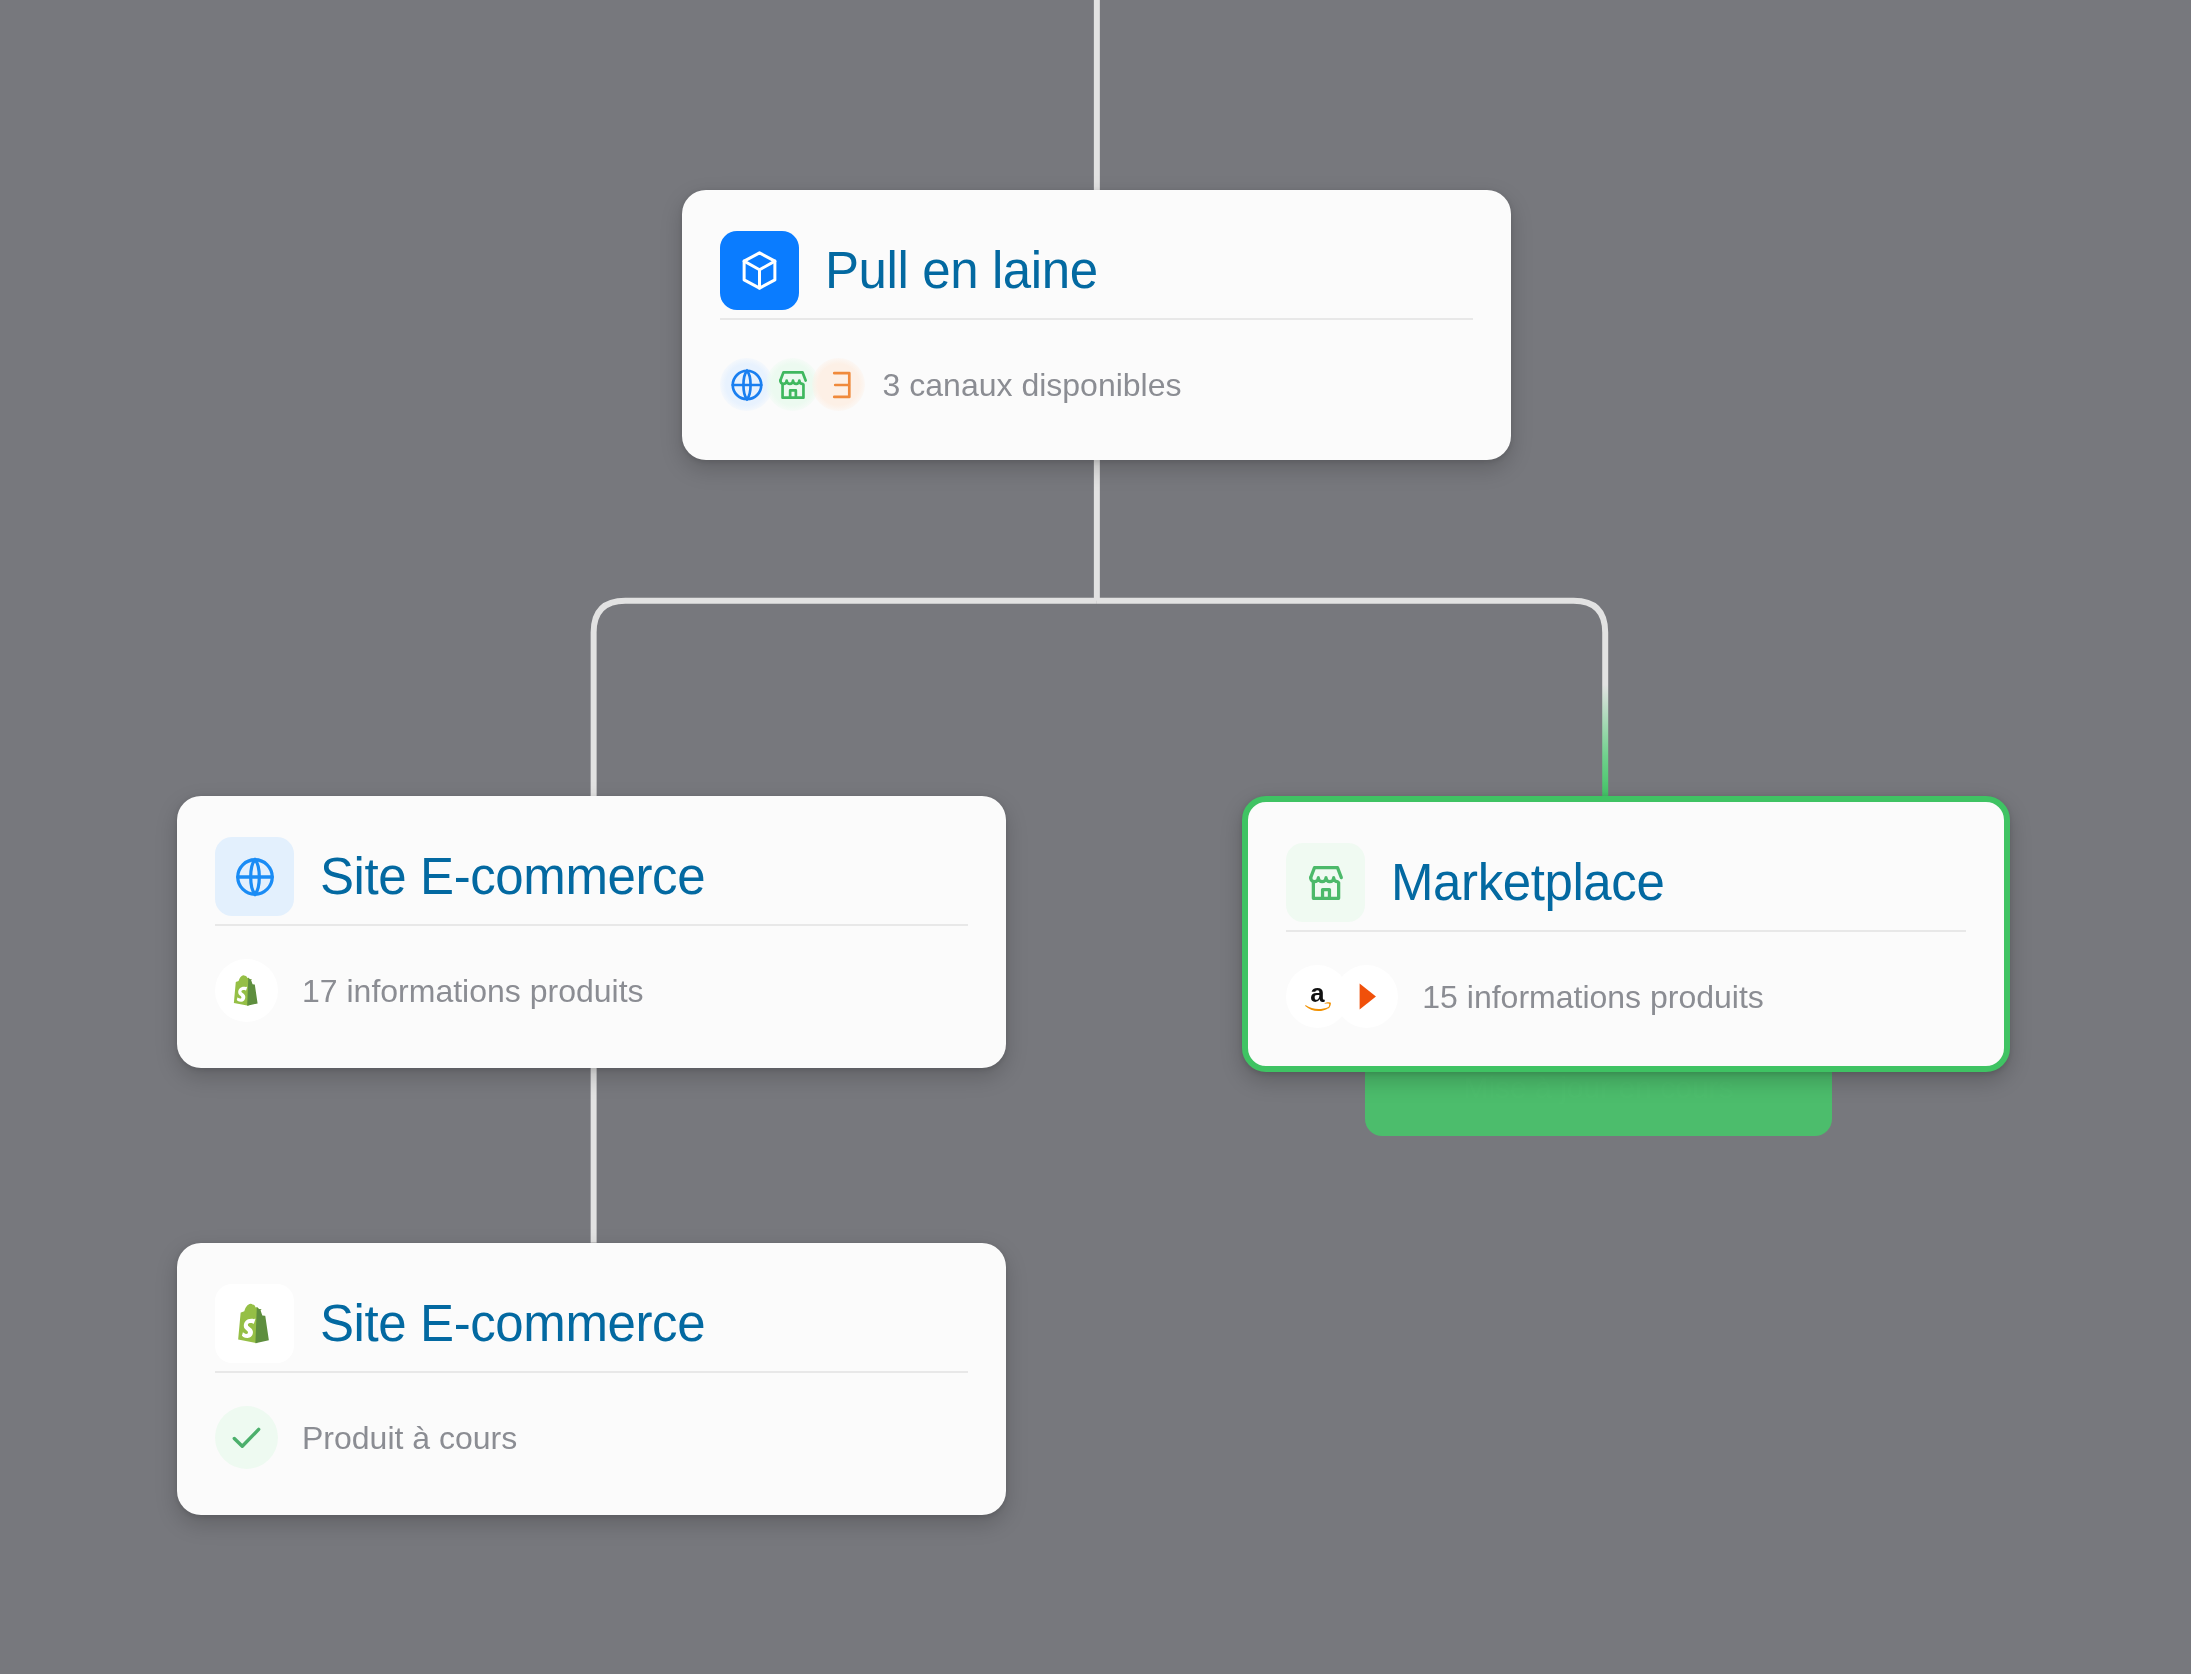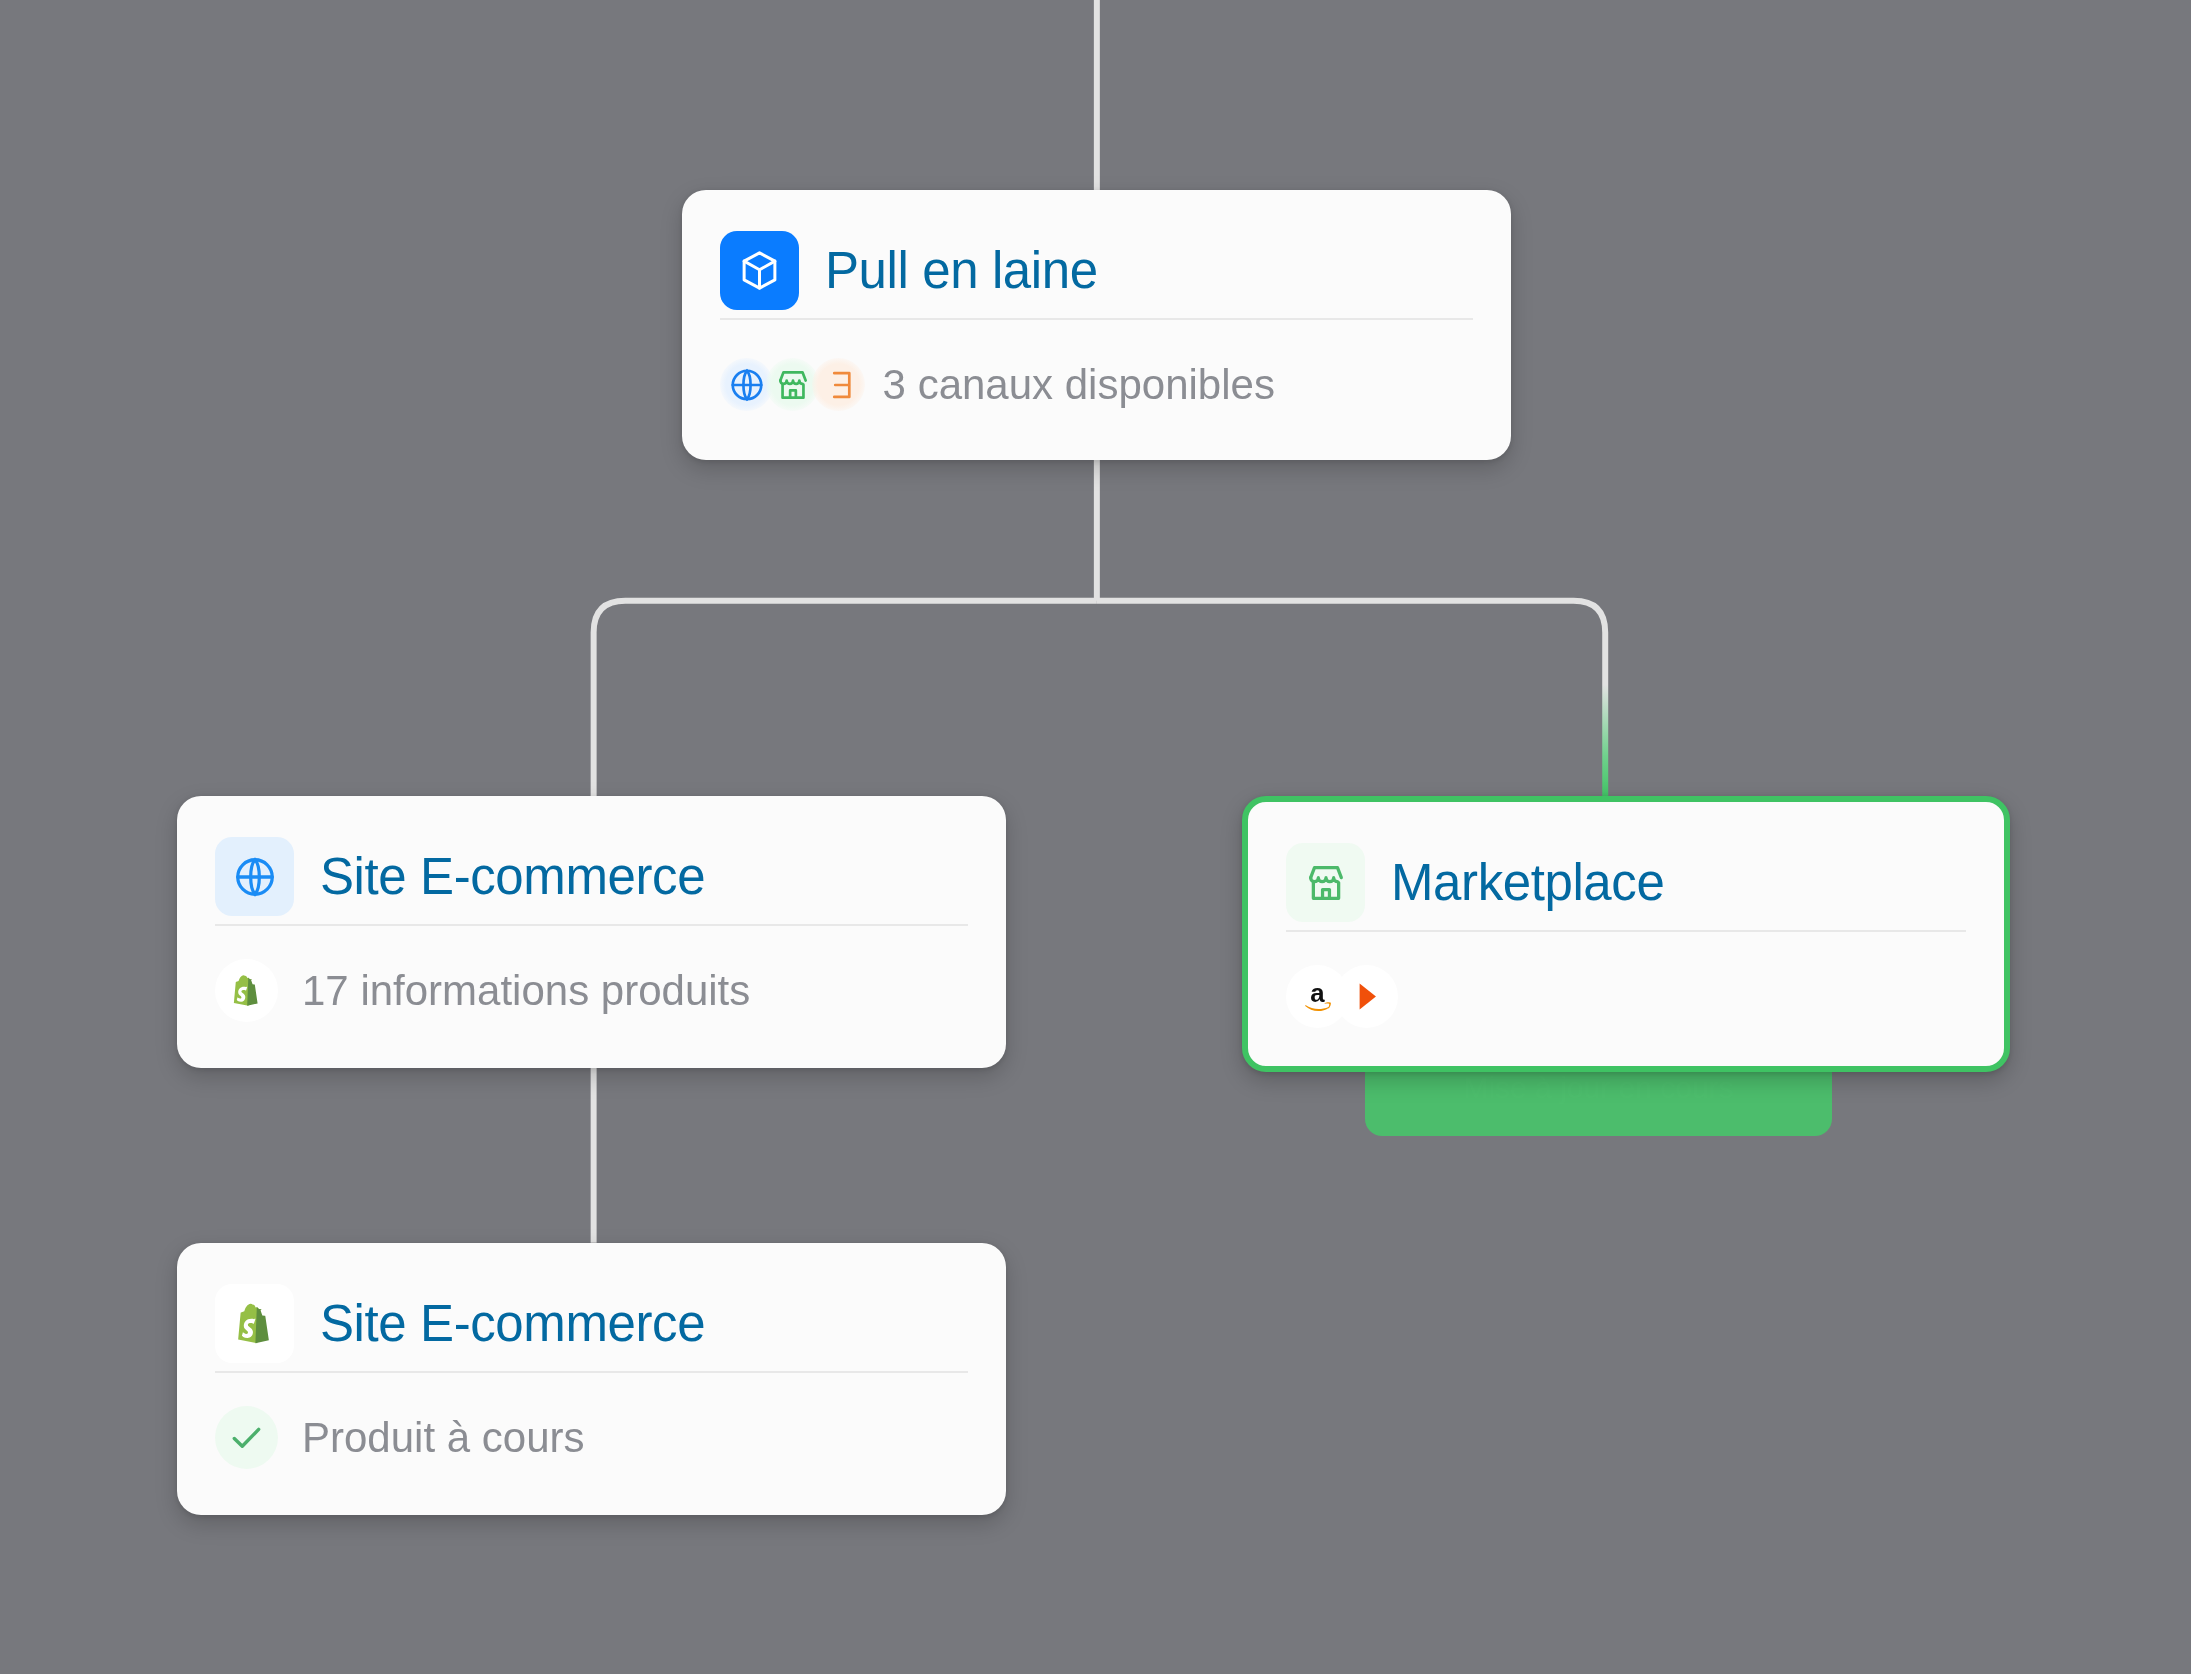--- a/index.html
+++ b/index.html
@@ -68,21 +68,21 @@
 
   .card-foot {
     display: flex;
     align-items: center;
     gap: 24px;
     padding: 0 38px;
     height: 130px;
   }
 
   .card-sub {
-    font-size: 42px;
+    font-size: 32px;
     line-height: 1;
     color: #8b8d93;
     font-weight: 400;
     white-space: nowrap;
   }
 
   
   .tile {
     width: 79px;
     height: 79px;
@@ -297,20 +297,21 @@
           </svg>
         </div>
 
         <div class="avatar" style="z-index:1;">
           <svg width="43" height="43" viewBox="0 0 50 50">
             <path d="M17 10 L36 25 L17 40 Z" fill="#f0500a"></path>
           </svg>
         </div>
 
       </div>
+      <div class="card-sub">15 informations produits</div>
     </div>
   </div>
 
   <div class="card z-top" id="card-grandchild" style="left:177px; top:1243px; width:829px; height:272px;">
 
     <div class="card-head">
       <div class="tile tile-white">
         <svg width="53" height="53" viewBox="0 0 48 48">
           <path d="M30.6 11.3c-.1-.1-.3-.2-.5-.2l-2.1-.2-1.6-1.6c-.2-.2-.5-.1-.6-.1l-.8.2c-.5-1.4-1.3-2.6-2.7-2.6h-.2c-.4-.5-.9-.8-1.4-.8-3.6.1-5.3 4.6-5.9 6.9l-2.5.8c-.8.2-.8.3-.9 1L9.2 38.6l17.2 3.2 2.6-20.7.3-9.4c0-.2-.1-.3-.2-.4z" fill="#95bf46"></path>
           <path d="M30.1 11.1l-2.1-.2-1.6-1.6c-.1-.1-.2-.1-.3-.1l-1.3 32.6 12.2-2.6-3.2-21.7c-.1-.5-.1-.6-.5-.6l-2.2-.1-1.5-4.4c-.1-.2-.2-.3-.3-.3l1.1-1z" fill="#5e8e3e"></path>

